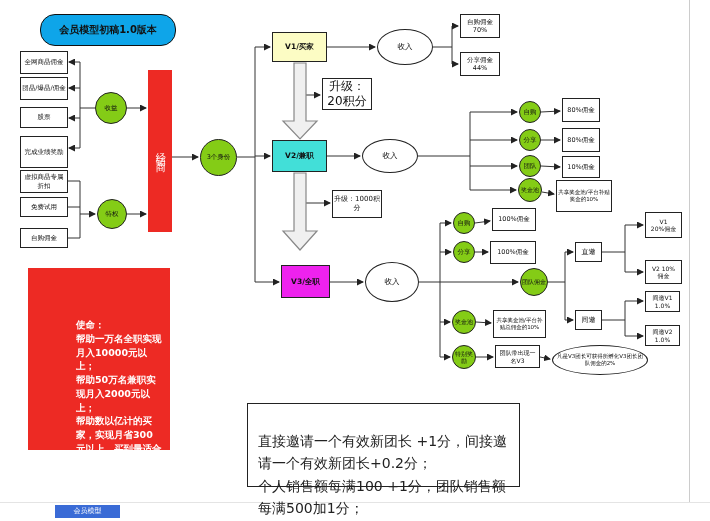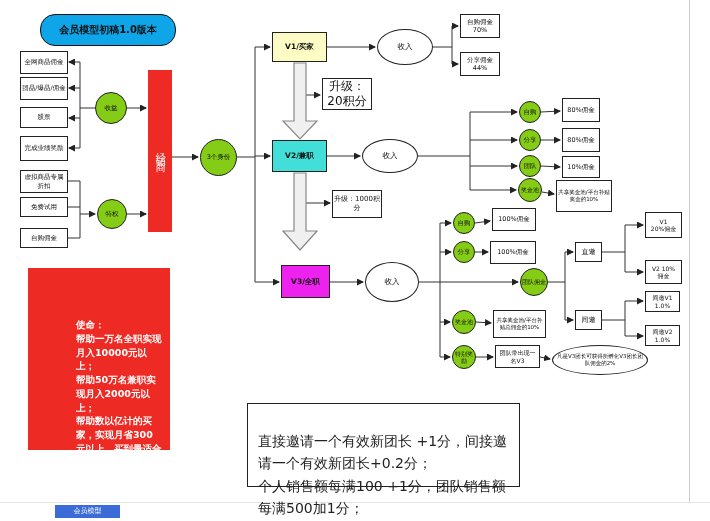--- a/index.html
+++ b/index.html
@@ -110,21 +110,21 @@
 
     <path d="M294,63 L306,63 L306,121 L317,121 L300,139 L283,121 L294,121 Z" fill="#f0f0f0" stroke="#888" stroke-width="1.2"></path>
     <path d="M294,173 L306,173 L306,231 L317,231 L300,250 L283,231 L294,231 Z" fill="#f0f0f0" stroke="#888" stroke-width="1.2"></path>
   </svg>
 
   <div class="node titlebox" style="left:40px;top:14px;width:136px;height:32px;">会员模型初稿1.0版本</div>
 
   <div class="node box" style="left:20px;top:51px;width:48px;height:23px;">全网商品佣金</div>
   <div class="node box" style="left:20px;top:77px;width:48px;height:23px;">团品/爆品/佣金</div>
   <div class="node box" style="left:20px;top:107px;width:48px;height:21px;">股票</div>
-  <div class="node box" style="left:20px;top:136px;width:48px;height:25px;">完成业绩奖励</div>
+  <div class="node box" style="left:20px;top:136px;width:48px;height:32px;">完成业绩奖励</div>
   <div class="node circ" style="left:95px;top:92px;width:32px;height:32px;">收益</div>
 
   <div class="node box" style="left:20px;top:170px;width:48px;height:23px;">虚拟商品专属折扣</div>
   <div class="node box" style="left:20px;top:197px;width:48px;height:20px;">免费试用</div>
   <div class="node box" style="left:20px;top:228px;width:48px;height:20px;">自购佣金</div>
   <div class="node circ" style="left:97px;top:199px;width:30px;height:30px;">特权</div>
 
   <div class="node red vert" style="left:148px;top:70px;width:24px;height:162px;">经销商</div>
 
   <div class="node circ" style="left:200px;top:139px;width:37px;height:37px;">3个身份</div>

